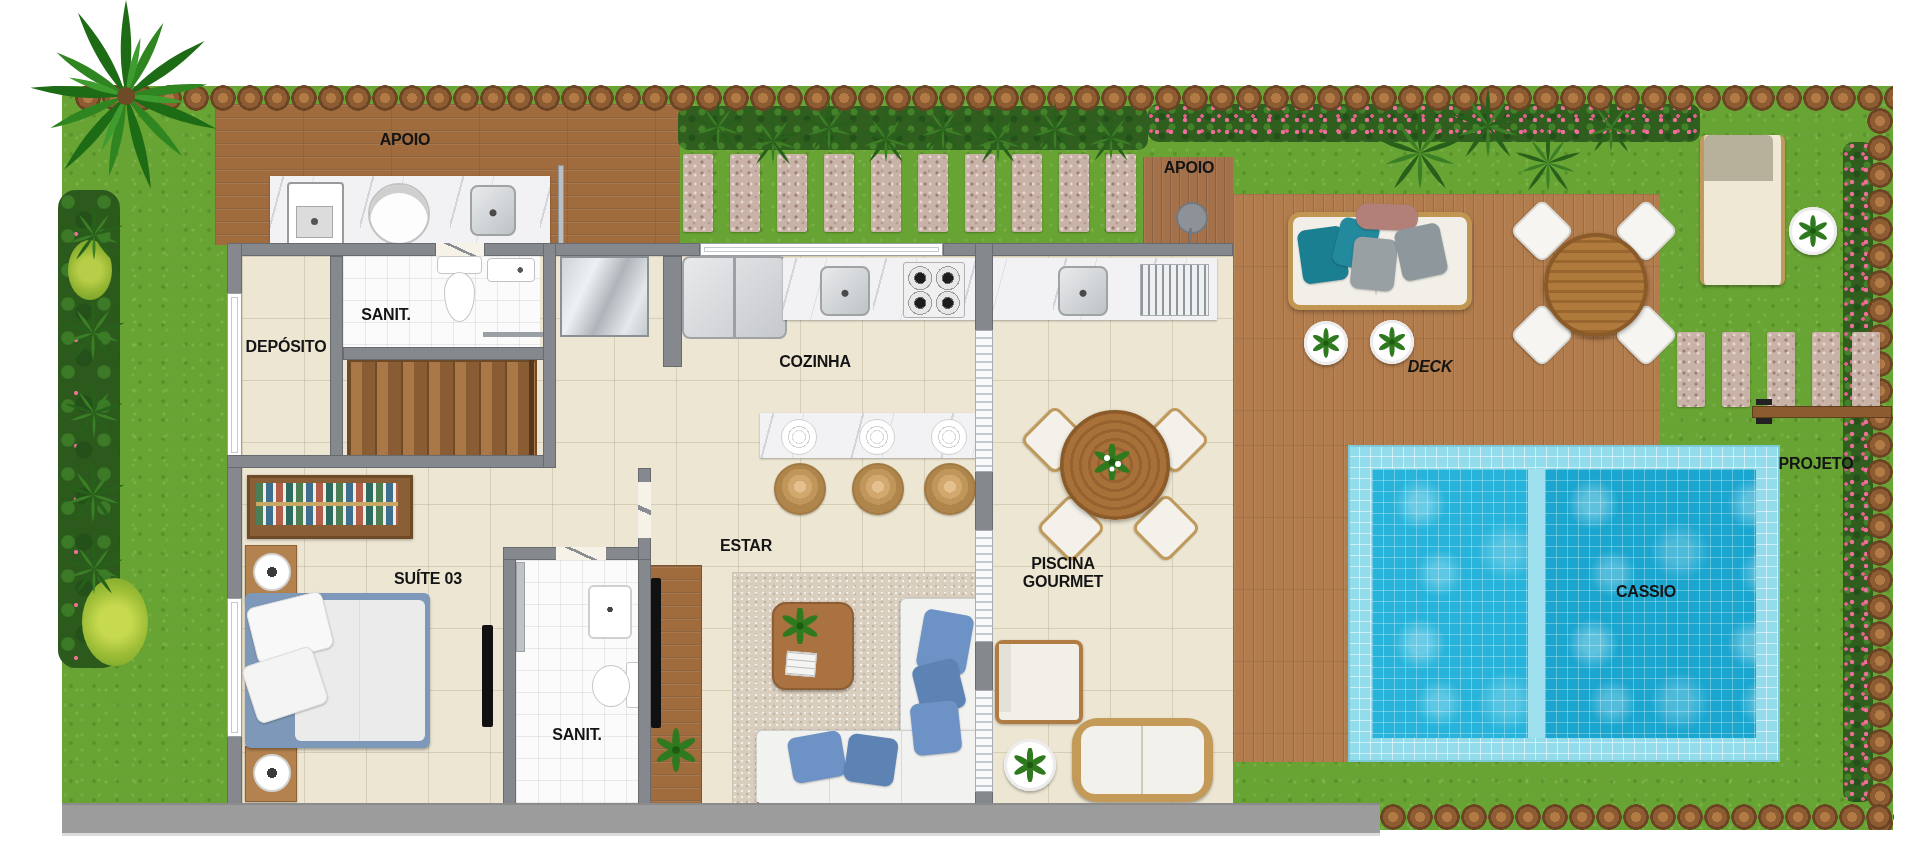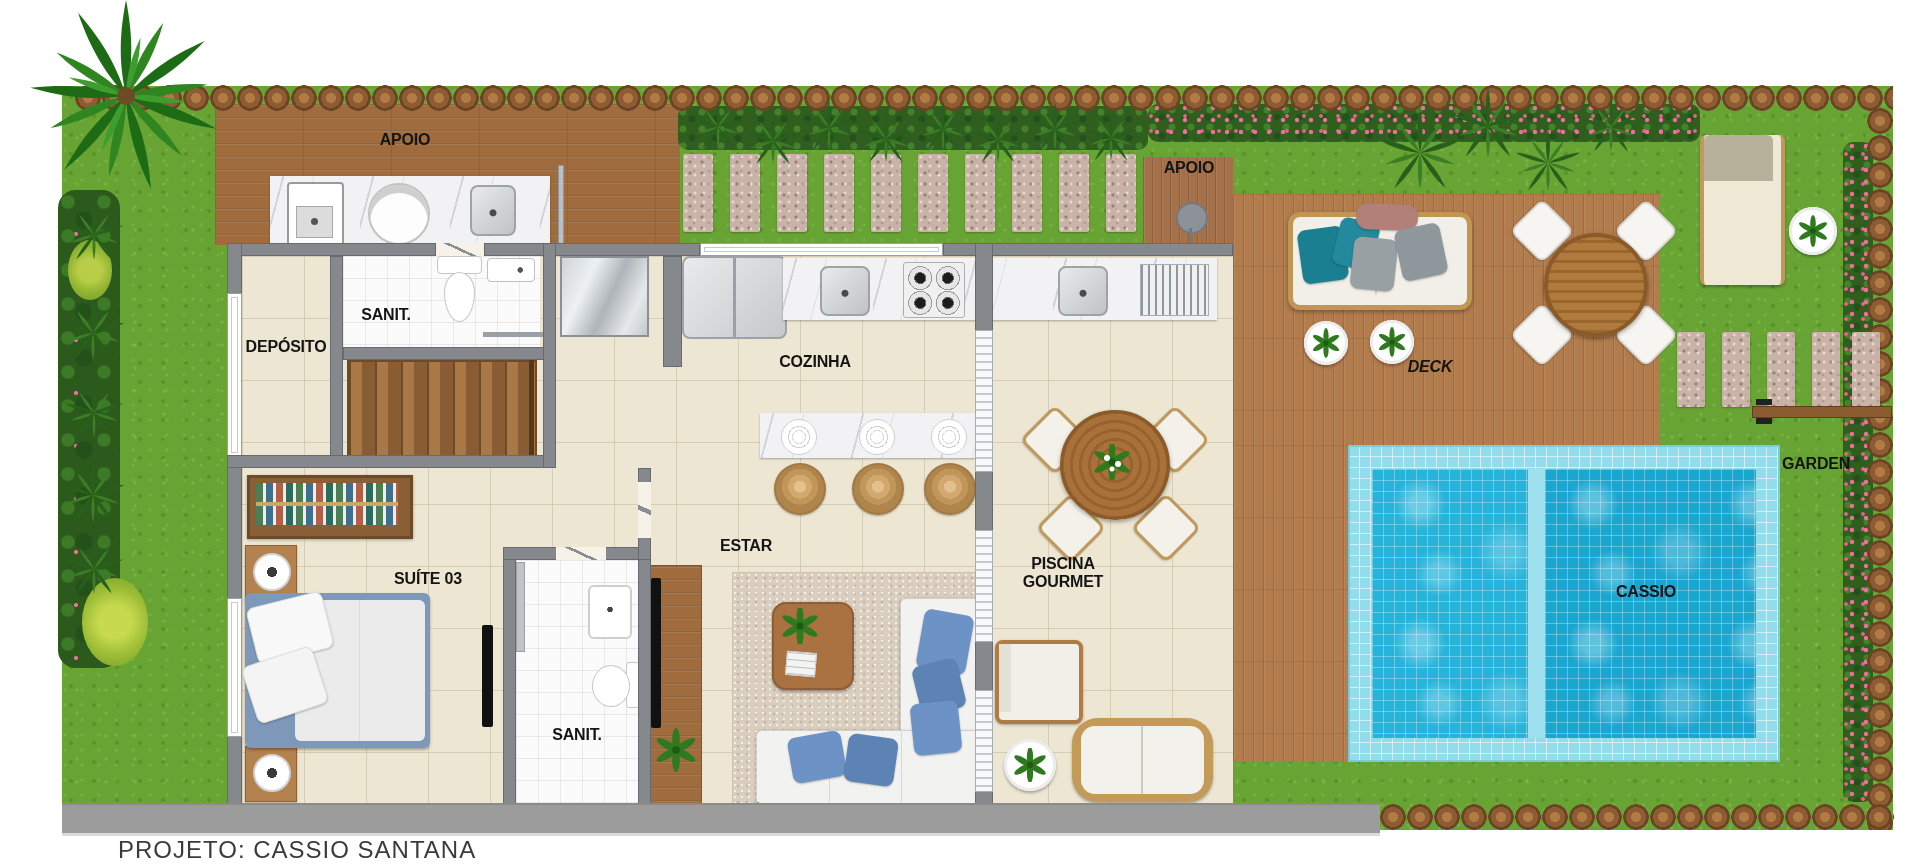--- a/index.html
+++ b/index.html
@@ -424,19 +424,18 @@
   <div class="lbl" style="left:286px;top:347px;">DEPÓSITO</div>
   <div class="lbl" style="left:808px;top:362px;margin-left:7px;">COZINHA</div>
   <div class="lbl" style="left:746px;top:546px;">ESTAR</div>
   <div class="lbl" style="left:428px;top:579px;">SUÍTE 03</div>
   <div class="lbl" style="left:577px;top:735px;">SANIT.</div>
   <div class="lbl" style="left:1063px;top:573px;text-align:center;line-height:18px;">
     <div>PISCINA</div>
     <div>GOURMET</div>
   </div>
   <div class="lbl" style="left:1430px;top:367px;font-style:italic;">DECK</div>
-  <div class="lbl" style="left:1816px;top:464px;">GARDEN</div>
+  <div class="lbl" style="left:1816px;top:464px;">PROJETO</div>
   <div class="lbl" style="left:1646px;top:592px;">CASSIO</div>
 
   <div class="abs" style="left:62px;top:803px;width:1318px;height:28px;background:#9c9c9c;border-top:2px solid #8b8b8b;box-shadow:0 3px 0 #dcdcdc;"></div>
 
-  <div class="footer" style="left:118px;top:836px;">PROJETO: CASSIO SANTANA</div>
 </div>
 
 </body></html>

